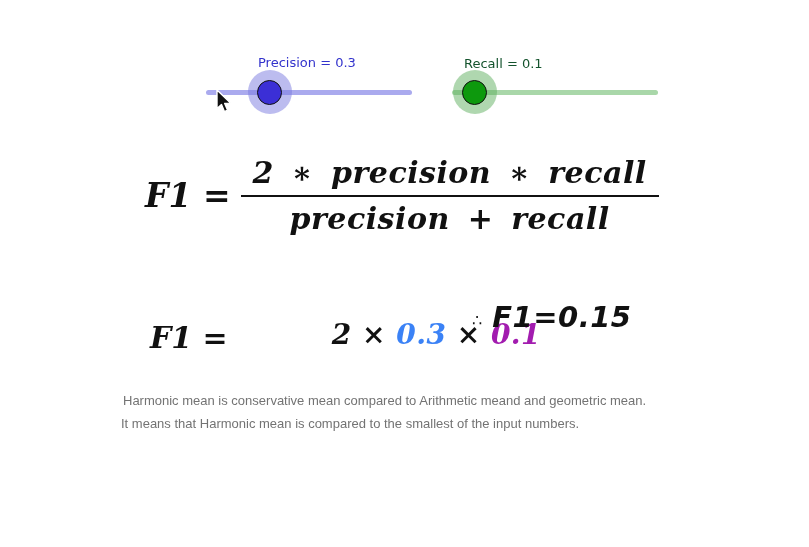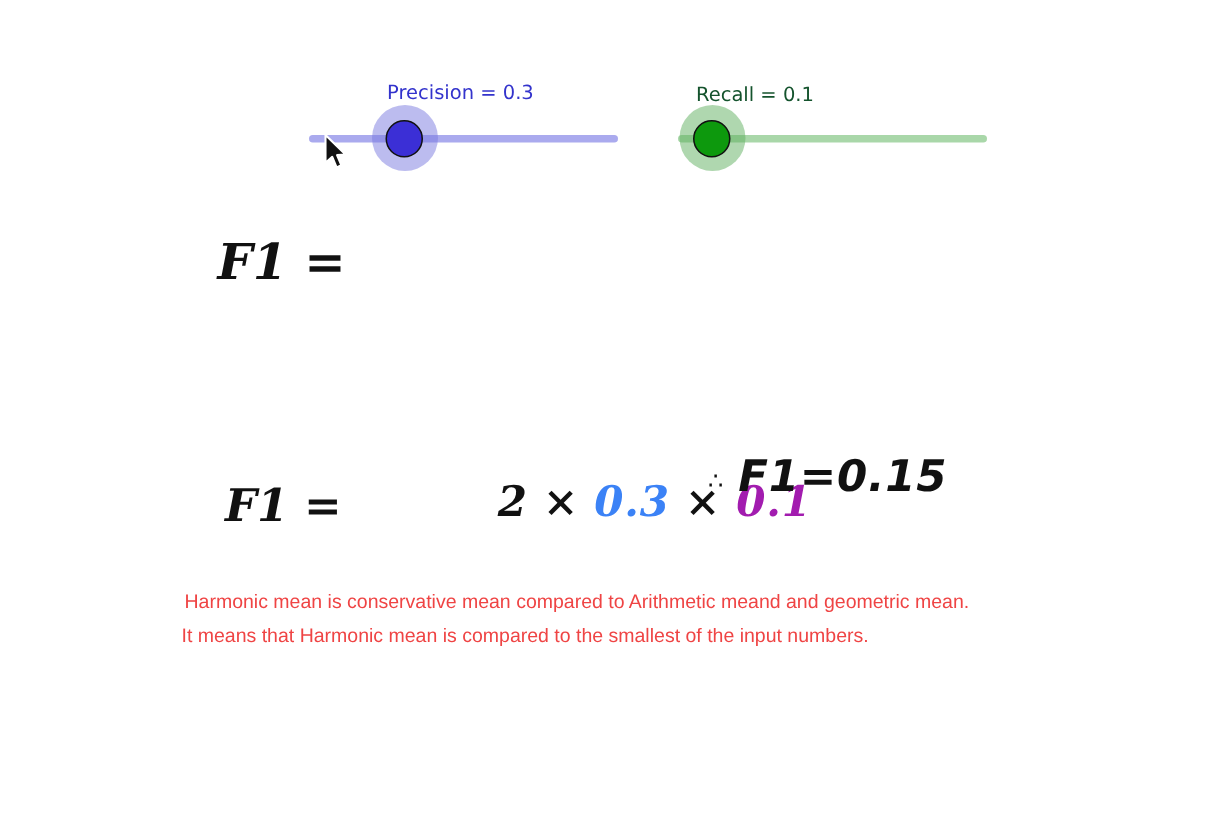--- a/index.html
+++ b/index.html
@@ -87,21 +87,21 @@
     font-size: 29px;
     font-family: "DejaVu Sans", "Liberation Sans", sans-serif;
     font-weight: bold;
     font-style: italic;
     letter-spacing: 0.5px;
   }
 
   
   .note {
     font-size: 13px;
-    color: #ef4444;
+    color: #737373;
     white-space: pre;
     font-family: "Liberation Sans", sans-serif;
   }
   .note-1 { left: 123px; top: 393px; }
   .note-2 { left: 121px; top: 416px; }
 </style>
 </head>
 <body>
 
 <div class="stage">
@@ -115,20 +115,24 @@
   <div class="abs track track-recall"></div>
   <div class="abs halo halo-recall"></div>
   <div class="abs knob knob-recall"></div>
 
   <svg class="abs cursor" viewBox="0 0 19 26">
     <path d="M3 1 L3 19.5 L7.5 15.6 L10.4 22.6 L13.6 21.2 L10.7 14.4 L16.5 14.1 Z" fill="#111111" stroke="#ffffff" stroke-width="1.4" stroke-linejoin="round"></path>
   </svg>
 
   <div class="abs formula formula-general">
     <span class="lhs">F1 =</span>
+    <span class="frac">
+      <span class="num">2 ∗ precision ∗ recall</span>
+      <span class="den">precision + recall</span>
+    </span>
   </div>
 
   <div class="abs formula formula-sub">
     <span class="lhs">F1 =</span>
     <span class="frac">
       <span class="num">
         <span>2 × </span><span class="c-precision">0.3</span><span> × </span><span class="c-recall">0.1</span>
       </span>
     </span>
   </div>

